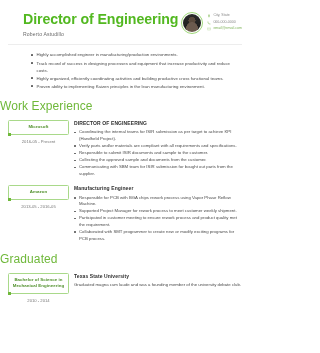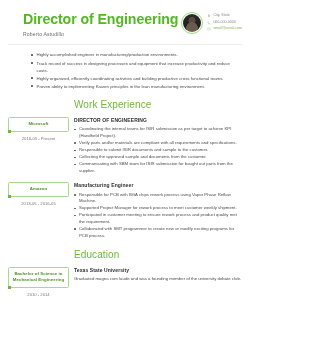--- a/index.html
+++ b/index.html
@@ -132,22 +132,21 @@
     width: 1.7px;
     height: 1.7px;
     border-radius: 50%;
     background: #5a5a5a;
   }
 
   
   .section { margin-top: 9px; }
 
   .section-head {
-    margin-left: 74px;
-    font-size: 10px;
+    font-size: 12px;
     color: #6fb83a;
     font-weight: normal;
     letter-spacing: 0.1px;
   }
 
   .section-head.underlined {
     display: inline-block;
     border-bottom: 0.8px solid #6fb83a;
     padding-bottom: 0.5px;
     line-height: 1.15;
@@ -362,21 +361,21 @@
           <li>Responsible for PCB with BGA chips rework process using Vapor Phase Reflow Machine.</li>
           <li>Supported Project Manager for rework process to meet customer weekly shipment.</li>
           <li>Participated in customer meeting to ensure rework process and product quality met the requirement.</li>
           <li>Collaborated with SMT programmer to create new or modify exciting programs for PCB process.</li>
         </ul>
       </div>
     </div>
   </div>
 
   <div class="section">
-    <div class="section-head">Education</div>
+    <div class="section-head">Graduated</div>
 
     <div class="entry">
       <div class="entry-side">
         <div class="badge">
           <div class="badge-text">Bachelor of Science in Mechanical Engineering</div>
         </div>
         <div class="entry-date">2010 - 2014</div>
       </div>
       <div class="entry-main">
         <div class="entry-title">Texas State University</div>

